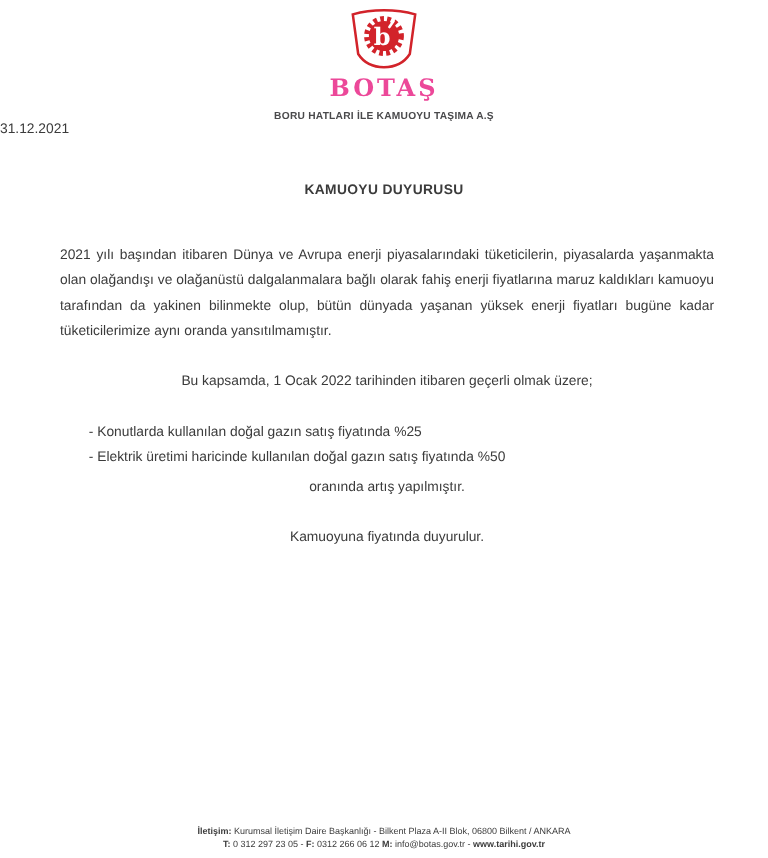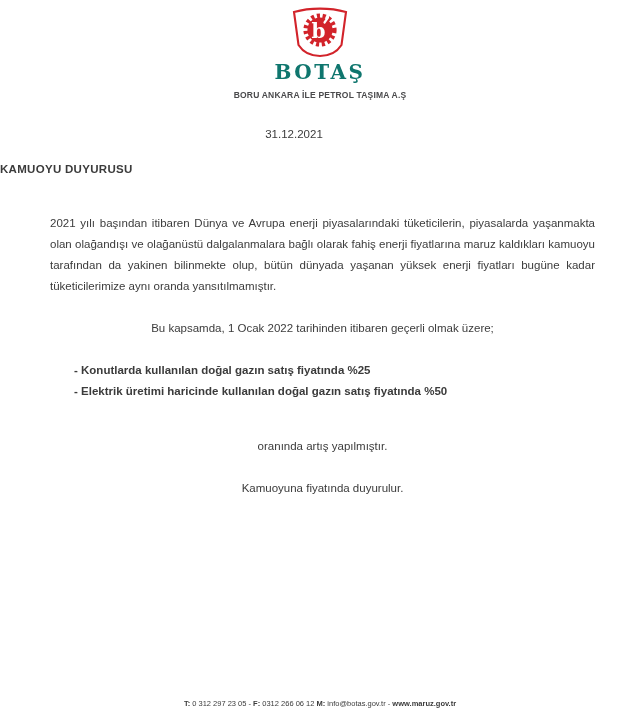--- a/index.html
+++ b/index.html
@@ -13,54 +13,54 @@
     color: #3b3b3b;
     overflow: hidden;
   }
   .header { text-align: center; padding-top: 3px; }
   .logo-wrap { display: inline-block; line-height: 0; }
   .brand-name {
     font-family: "DejaVu Serif", "Liberation Serif", serif;
     font-weight: bold;
     font-size: 20px;
     letter-spacing: 2.5px;
-    color: #0f766e;
+    color: #ec4899;
     line-height: 22px;
     margin-top: -2px;
   }
   .org-lines {
     margin-top: 7px;
     font-size: 8.5px;
     font-weight: bold;
     color: #4a4a4c;
     line-height: 11px;
     letter-spacing: 0.2px;
   }
   .date-row {
-    margin-top: 27px;
-    text-align: center;
+    text-align: left;
     padding-right: 52px;
     font-size: 11.5px;
     color: #3b3b3b;
   }
   .doc-title {
-    margin-top: 23px;
+    margin-top: 39px;
+    text-align: center;
     font-weight: bold;
     font-size: 11.5px;
     letter-spacing: 0.3px;
     color: #3b3b3b;
   }
   .body-text {
     margin: 38px 45px 0 50px;
     font-size: 11.5px;
     line-height: 21px;
   }
   .body-text p { text-align: justify; margin-bottom: 21px; }
   .body-text p.no-justify { text-align: center; }
-  .increase-list { margin-left: 24px; margin-bottom: 34px; font-weight: bold; }
+  .increase-list { margin-left: 24px; margin-bottom: 4px; }
   .increase-list .list-item { line-height: 21px; text-align: left; }
   .footer {
     position: absolute;
     left: 0; right: 0; bottom: 6px;
     text-align: center;
     font-size: 7.5px;
     line-height: 11px;
     color: #3b3b3b;
   }
   .footer b { font-weight: bold; }
@@ -75,21 +75,21 @@
       <svg width="64" height="56" viewBox="0 0 64 56">
         <path d="M6,9 C22,4.5 42,4.5 58,9 L53.5,42 C48,50.5 40,53 32,53 C24,53 16,50.5 10.5,42 Z" fill="none" stroke="#d2232a" stroke-width="2.1"></path>
         <circle cx="32" cy="27" r="12.6" fill="#d2232a"></circle>
         <circle cx="32" cy="27" r="14.3" fill="none" stroke="#d2232a" stroke-width="4.6" stroke-dasharray="3.1 2.7"></circle>
         <text x="30.5" y="34.5" text-anchor="middle" fill="#ffffff" font-family="DejaVu Serif, serif" font-weight="bold" font-size="20">b</text>
         <path d="M36.5,19.5 L40,14.5" stroke="#ffffff" stroke-width="2.2" stroke-linecap="round"></path>
       </svg>
     </div>
     <div class="brand-name">BOTAŞ</div>
     <div class="org-lines">
-      <div>BORU ANKARA İLE PETROL TAŞIMA A.Ş</div>
+      <div>BORU HATLARI İLE KAMUOYU TAŞIMA A.Ş</div>
     </div>
   </div>
 
   <div class="date-row">31.12.2021</div>
 
   <div class="doc-title">KAMUOYU DUYURUSU</div>
 
   <div class="body-text">
     <p>2021 yılı başından itibaren Dünya ve Avrupa enerji piyasalarındaki tüketicilerin, piyasalarda yaşanmakta olan olağandışı ve olağanüstü dalgalanmalara bağlı olarak fahiş enerji fiyatlarına maruz kaldıkları kamuoyu tarafından da yakinen bilinmekte olup, bütün dünyada yaşanan yüksek enerji fiyatları bugüne kadar tüketicilerimize aynı oranda yansıtılmamıştır.</p>
     <p class="no-justify">Bu kapsamda, 1 Ocak 2022 tarihinden itibaren geçerli olmak üzere;</p>
@@ -97,16 +97,17 @@
     <div class="increase-list">
       <div class="list-item">- Konutlarda kullanılan doğal gazın satış fiyatında %25</div>
       <div class="list-item">- Elektrik üretimi haricinde kullanılan doğal gazın satış fiyatında %50</div>
     </div>
 
     <p class="no-justify">oranında artış yapılmıştır.</p>
     <p class="no-justify">Kamuoyuna fiyatında duyurulur.</p>
   </div>
 
   <div class="footer">
-    <div><b>T:</b><span> 0 312 297 23 05 - </span><b>F:</b><span> 0312 266 06 12 </span><b>M:</b><span> info@botas.gov.tr - </span><b>www.maruz.gov.tr</b></div>
+    <div><b>İletişim:</b><span> Kurumsal İletişim Daire Başkanlığı - Bilkent Plaza A-II Blok, 06800 Bilkent / ANKARA</span></div>
+    <div><b>T:</b><span> 0 312 297 23 05 - </span><b>F:</b><span> 0312 266 06 12 </span><b>M:</b><span> info@botas.gov.tr - </span><b>www.tarihi.gov.tr</b></div>
   </div>
 
 </div>
 
 </body></html>

